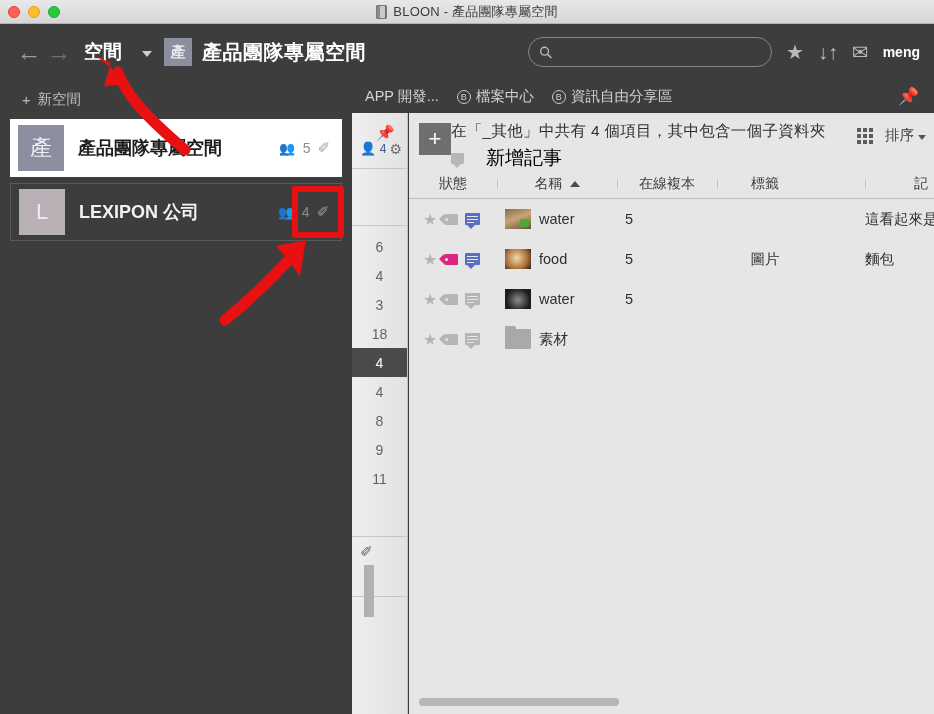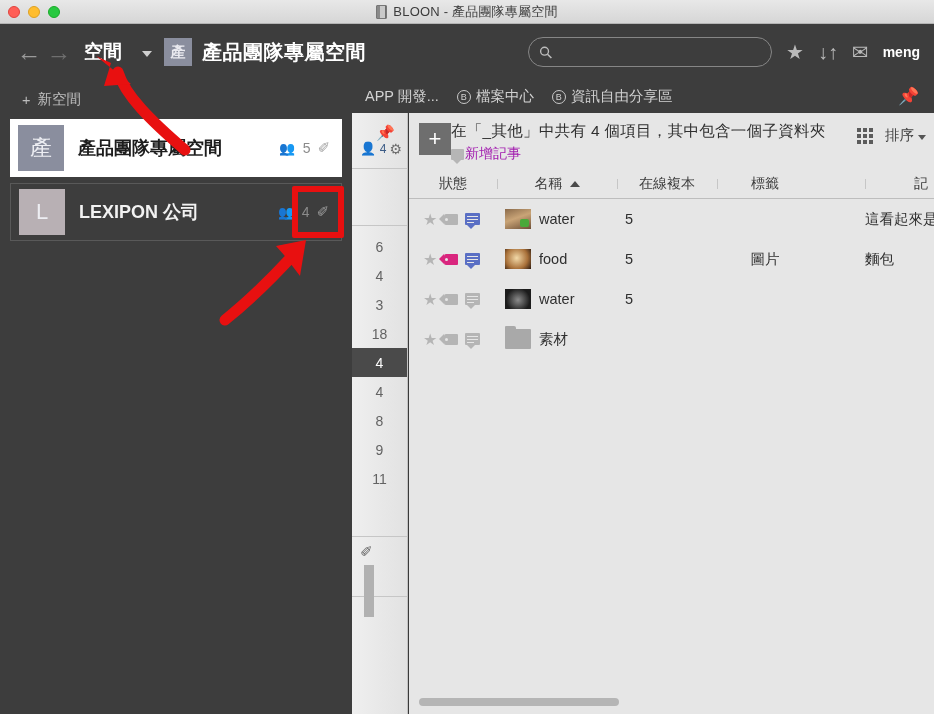--- a/index.html
+++ b/index.html
@@ -133,22 +133,22 @@
   .plus-btn {
     width: 32px; height: 32px; background: #6e6e6e; color: #fff; font-size: 22px;
     display: flex; align-items: center; justify-content: center; cursor: pointer;
     flex: 0 0 auto; margin-top: 2px;
   }
   .head-texts { flex: 1 1 auto; min-width: 0; }
   .head-title {
     font-size: 15.5px; color: #2f2f2f; white-space: nowrap; letter-spacing: .3px;
   }
   .head-sub {
-    font-size: 14px; color: #a21caf; margin-top: 3px; display: flex;
-    align-items: center; gap: 1px;
+    font-size: 19px; color: #000000; margin-top: 3px; display: flex;
+    align-items: center; gap: 22px;
   }
   .note-glyph {
     display: inline-block; width: 13px; height: 11px; background: #b6b6b6;
     position: relative; border-radius: 1px;
   }
   .note-glyph:after {
     content: ""; position: absolute; left: 2px; bottom: -4px;
     border-left: 4px solid transparent; border-right: 4px solid transparent;
     border-top: 4px solid #b6b6b6;
   }

